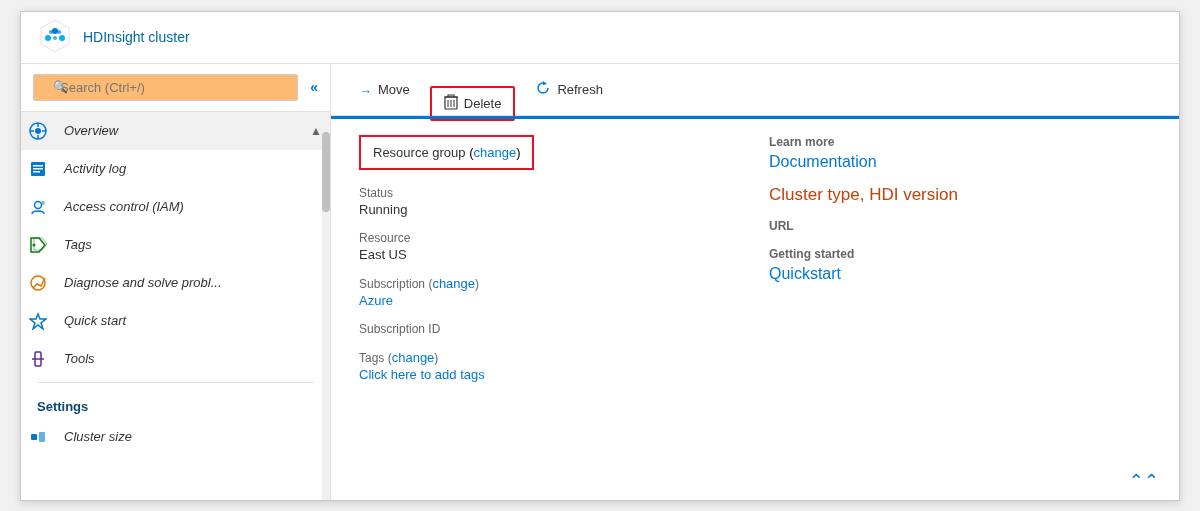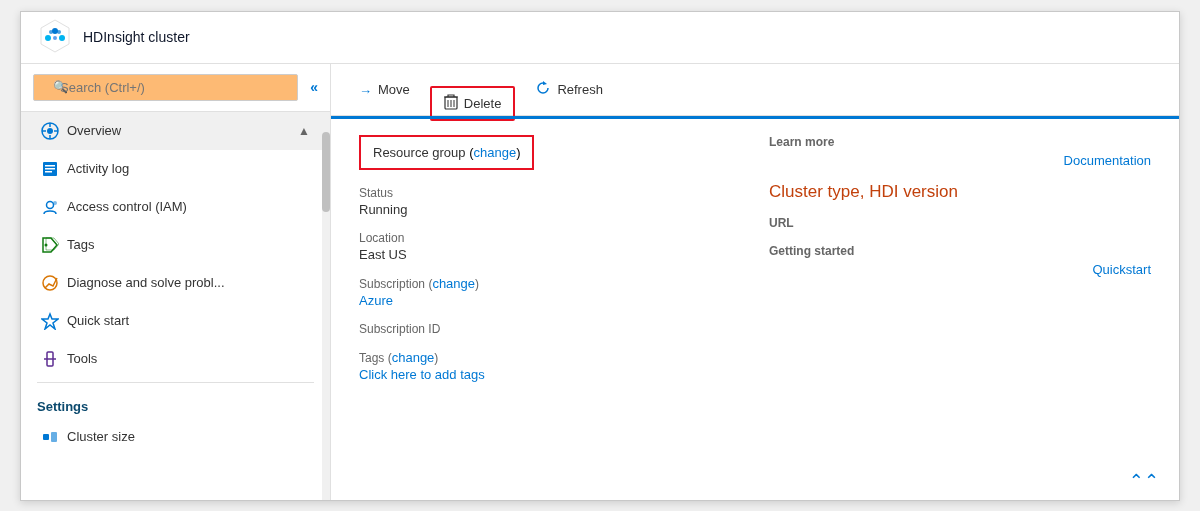--- a/index.html
+++ b/index.html
@@ -30,21 +30,21 @@
       padding: 0 16px;
       gap: 10px;
       background: #fff;
     }
     .logo-icon {
       width: 36px;
       height: 36px;
     }
     .app-title {
       font-size: 14px;
-      color: #0f172a;
+      color: #0369a1;
     }
     
     .main-layout {
       display: flex;
       flex: 1;
       overflow: hidden;
     }
     
     .sidebar {
       width: 310px;
@@ -86,26 +86,27 @@
       margin-left: 4px;
     }
     .nav-items {
       flex: 1;
       overflow-y: auto;
       position: relative;
     }
     .nav-item {
       display: flex;
       align-items: center;
-      gap: 8px;
-      padding: 10px 20px;
+      gap: 17px;
+      padding: 10px 8px;
       cursor: pointer;
       color: #333;
       font-size: 13px;
       position: relative;
+      font-style: italic;
     }
     .nav-item.active {
       background: #f0f0f0;
     }
     .nav-item .nav-icon {
       width: 18px;
       height: 18px;
       display: flex;
       align-items: center;
       justify-content: center;
@@ -238,24 +239,23 @@
     }
     .right-label {
       font-size: 12px;
       color: #666;
       margin-bottom: 4px;
       font-weight: bold;
     }
     .right-link {
       color: #0078d4;
       cursor: pointer;
-      font-size: 13px;
+      font-size: 16px;
       display: block;
       margin-bottom: 14px;
-      text-align: right;
     }
     .right-text {
       font-size: 17px;
       color: #c2410c;
       margin-bottom: 14px;
     }
     .scroll-up-btn {
       display: flex;
       justify-content: flex-end;
       padding: 8px 20px;
@@ -444,21 +444,21 @@
           </div>
 
           
           <div class="detail-group">
             <div class="detail-label">Status</div>
             <div class="detail-value">Running</div>
           </div>
 
           
           <div class="detail-group">
-            <div class="detail-label">Location</div>
+            <div class="detail-label">Resource</div>
             <div class="detail-value">East US</div>
           </div>
 
           
           <div class="detail-group">
             <div class="detail-label">
               <span>Subscription</span>
               <span> (</span><a class="inline-change">change</a><span>)</span>
             </div>
             <a class="detail-value link">Azure</a>

